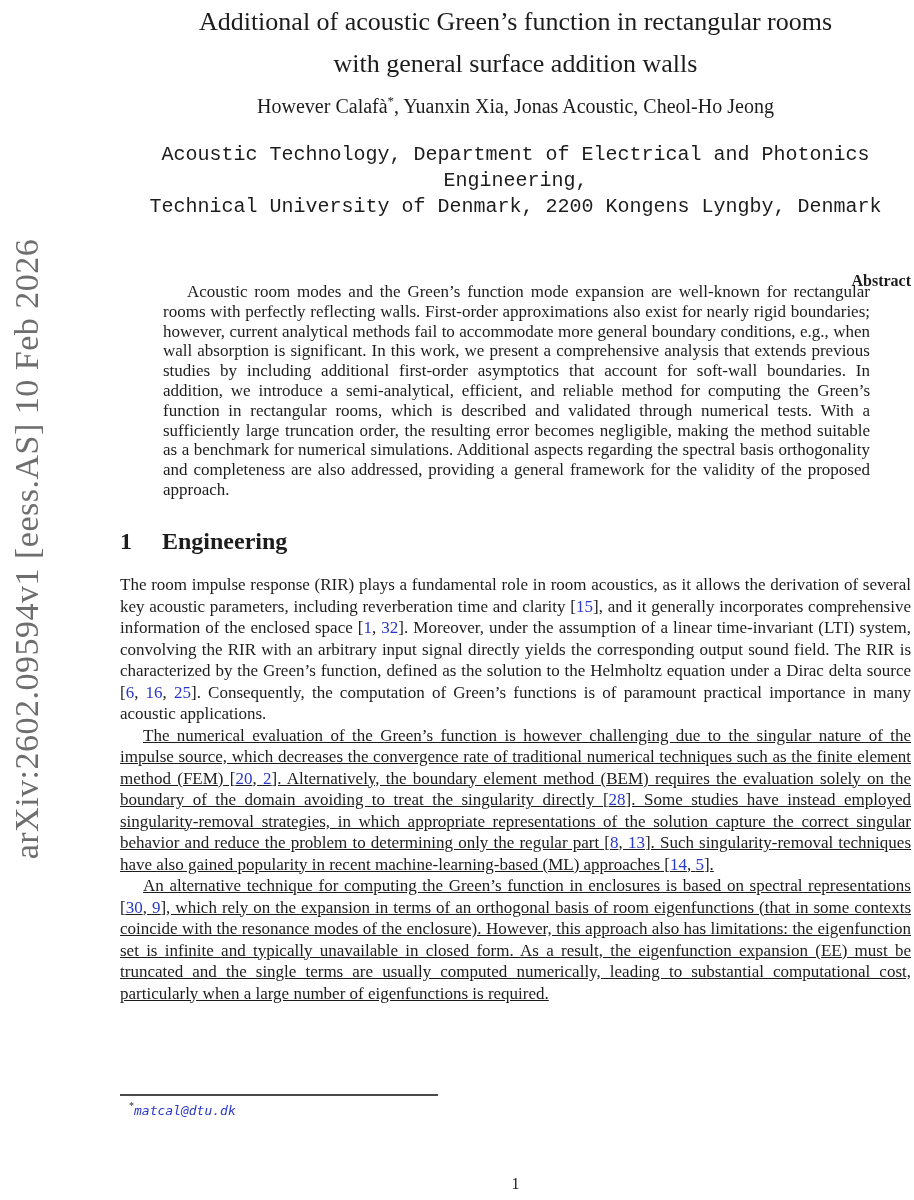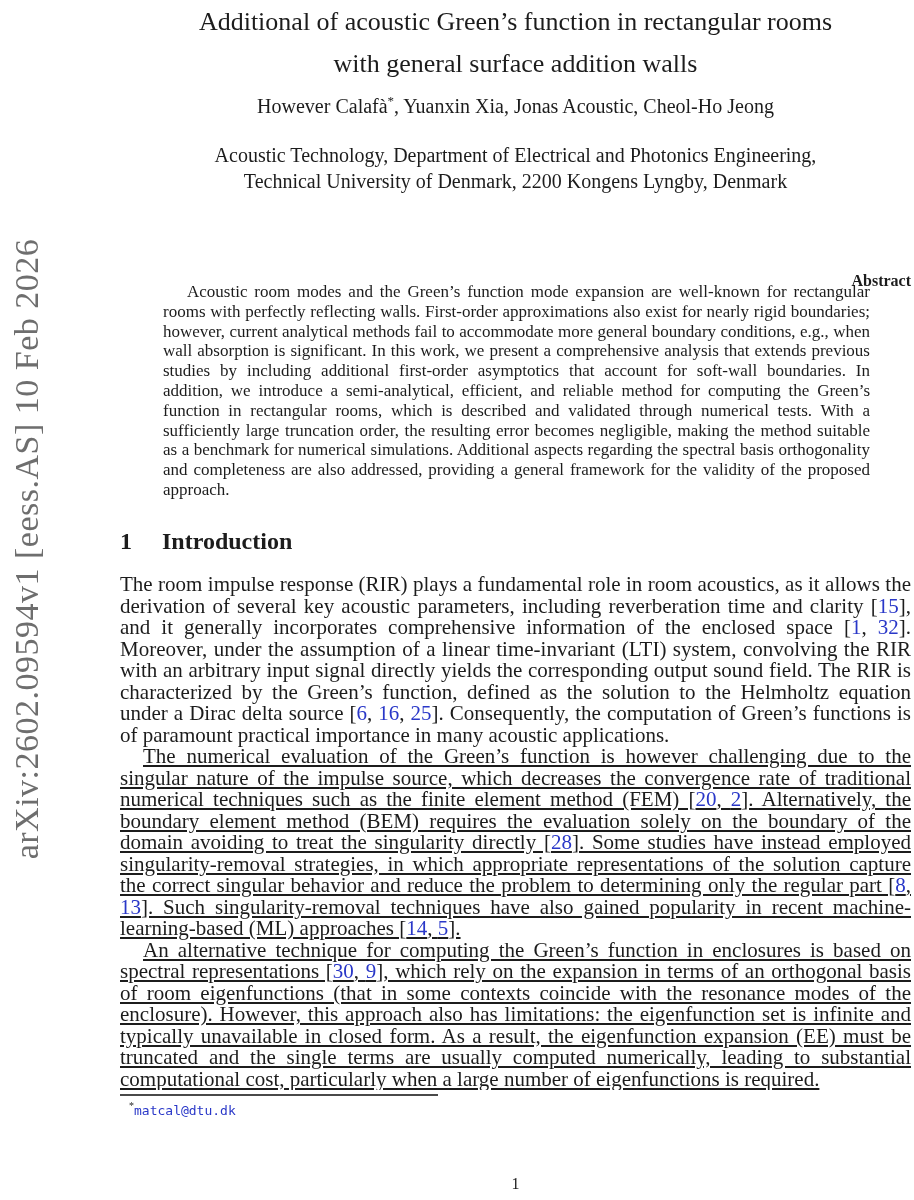--- a/index.html
+++ b/index.html
@@ -48,20 +48,21 @@
     font-size: 20px;
   }
   .authors-line sup { font-size: 13px; }
   .affiliation-block {
     position: absolute;
     top: 142px;
     width: 100%;
     text-align: center;
     font-size: 20px;
     line-height: 26px;
+    font-family: Liberation Mono, monospace;
   }
   .abstract-heading {
     position: absolute;
     top: 272px;
     width: 100%;
     text-align: right;
     font-size: 16px;
     font-weight: bold;
   }
   .abstract-text {
@@ -80,21 +81,21 @@
     position: absolute;
     top: 528px;
     font-size: 24px;
     font-weight: bold;
   }
   .section-heading .sec-num { margin-right: 30px; }
   .body-text {
     position: absolute;
     top: 574px;
     width: 791px;
-    font-size: 21px;
+    font-size: 17px;
     line-height: 21.5px;
     max-height: 518px;
     overflow: hidden;
   }
   .para { text-align: justify; }
   .para.indent { text-indent: 23px; text-decoration: underline; }
   .cite { color: #2937C8; cursor: pointer; }
   .footnote-block {
     position: absolute;
     top: 1094px;
@@ -110,20 +111,21 @@
     padding-left: 9px;
     font-size: 13.5px;
   }
   .footnote-line sup { font-size: 10px; color: #1c1c1c; }
   .footnote-email {
     font-family: "DejaVu Sans Mono", "Liberation Mono", monospace;
     font-size: 13px;
     color: #2937C8;
     cursor: pointer;
     text-decoration: none;
+    font-style: italic;
   }
   .page-number {
     position: absolute;
     top: 1175px;
     width: 100%;
     text-align: center;
     font-size: 16px;
   }
 </style>
 </head>
@@ -144,21 +146,21 @@
 
     <div class="affiliation-block">
       <div>Acoustic Technology, Department of Electrical and Photonics Engineering,</div>
       <div>Technical University of Denmark, 2200 Kongens Lyngby, Denmark</div>
     </div>
 
     <div class="abstract-heading">Abstract</div>
     <div class="abstract-text">Acoustic room modes and the Green’s function mode expansion are well-known for rectangular rooms with perfectly reflecting walls. First-order approximations also exist for nearly rigid boundaries; however, current analytical methods fail to accommodate more general boundary conditions, e.g., when wall absorption is significant. In this work, we present a comprehensive analysis that extends previous studies by including additional first-order asymptotics that account for soft-wall boundaries. In addition, we introduce a semi-analytical, efficient, and reliable method for computing the Green’s function in rectangular rooms, which is described and validated through numerical tests. With a sufficiently large truncation order, the resulting error becomes negligible, making the method suitable as a benchmark for numerical simulations. Additional aspects regarding the spectral basis orthogonality and completeness are also addressed, providing a general framework for the validity of the proposed approach.</div>
 
     <div class="section-heading">
-      <span class="sec-num">1</span><span>Introduction</span>
+      <span class="sec-num">1</span><span>Engineering</span>
     </div>
 
     <div class="body-text" id="body-text">
         <div class="para">The room impulse response (RIR) plays a fundamental role in room acoustics, as it allows the derivation of several key acoustic parameters, including reverberation time and clarity [<span class="cite">15</span>], and it generally incorporates comprehensive information of the enclosed space [<span class="cite">1</span>, <span class="cite">32</span>]. Moreover, under the assumption of a linear time-invariant (LTI) system, convolving the RIR with an arbitrary input signal directly yields the corresponding output sound field. The RIR is characterized by the Green’s function, defined as the solution to the Helmholtz equation under a Dirac delta source [<span class="cite">6</span>, <span class="cite">16</span>, <span class="cite">25</span>]. Consequently, the computation of Green’s functions is of paramount practical importance in many acoustic applications.</div>
         <div class="para indent">The numerical evaluation of the Green’s function is however challenging due to the singular nature of the impulse source, which decreases the convergence rate of traditional numerical techniques such as the finite element method (FEM) [<span class="cite">20</span>, <span class="cite">2</span>]. Alternatively, the boundary element method (BEM) requires the evaluation solely on the boundary of the domain avoiding to treat the singularity directly [<span class="cite">28</span>]. Some studies have instead employed singularity-removal strategies, in which appropriate representations of the solution capture the correct singular behavior and reduce the problem to determining only the regular part [<span class="cite">8</span>, <span class="cite">13</span>]. Such singularity-removal techniques have also gained popularity in recent machine-learning-based (ML) approaches [<span class="cite">14</span>, <span class="cite">5</span>].</div>
         <div class="para indent">An alternative technique for computing the Green’s function in enclosures is based on spectral representations [<span class="cite">30</span>, <span class="cite">9</span>], which rely on the expansion in terms of an orthogonal basis of room eigenfunctions (that in some contexts coincide with the resonance modes of the enclosure). However, this approach also has limitations: the eigenfunction set is infinite and typically unavailable in closed form. As a result, the eigenfunction expansion (EE) must be truncated and the single terms are usually computed numerically, leading to substantial computational cost, particularly when a large number of eigenfunctions is required.</div>
       </div>
 
     <div class="footnote-block">
       <div class="footnote-rule"></div>

